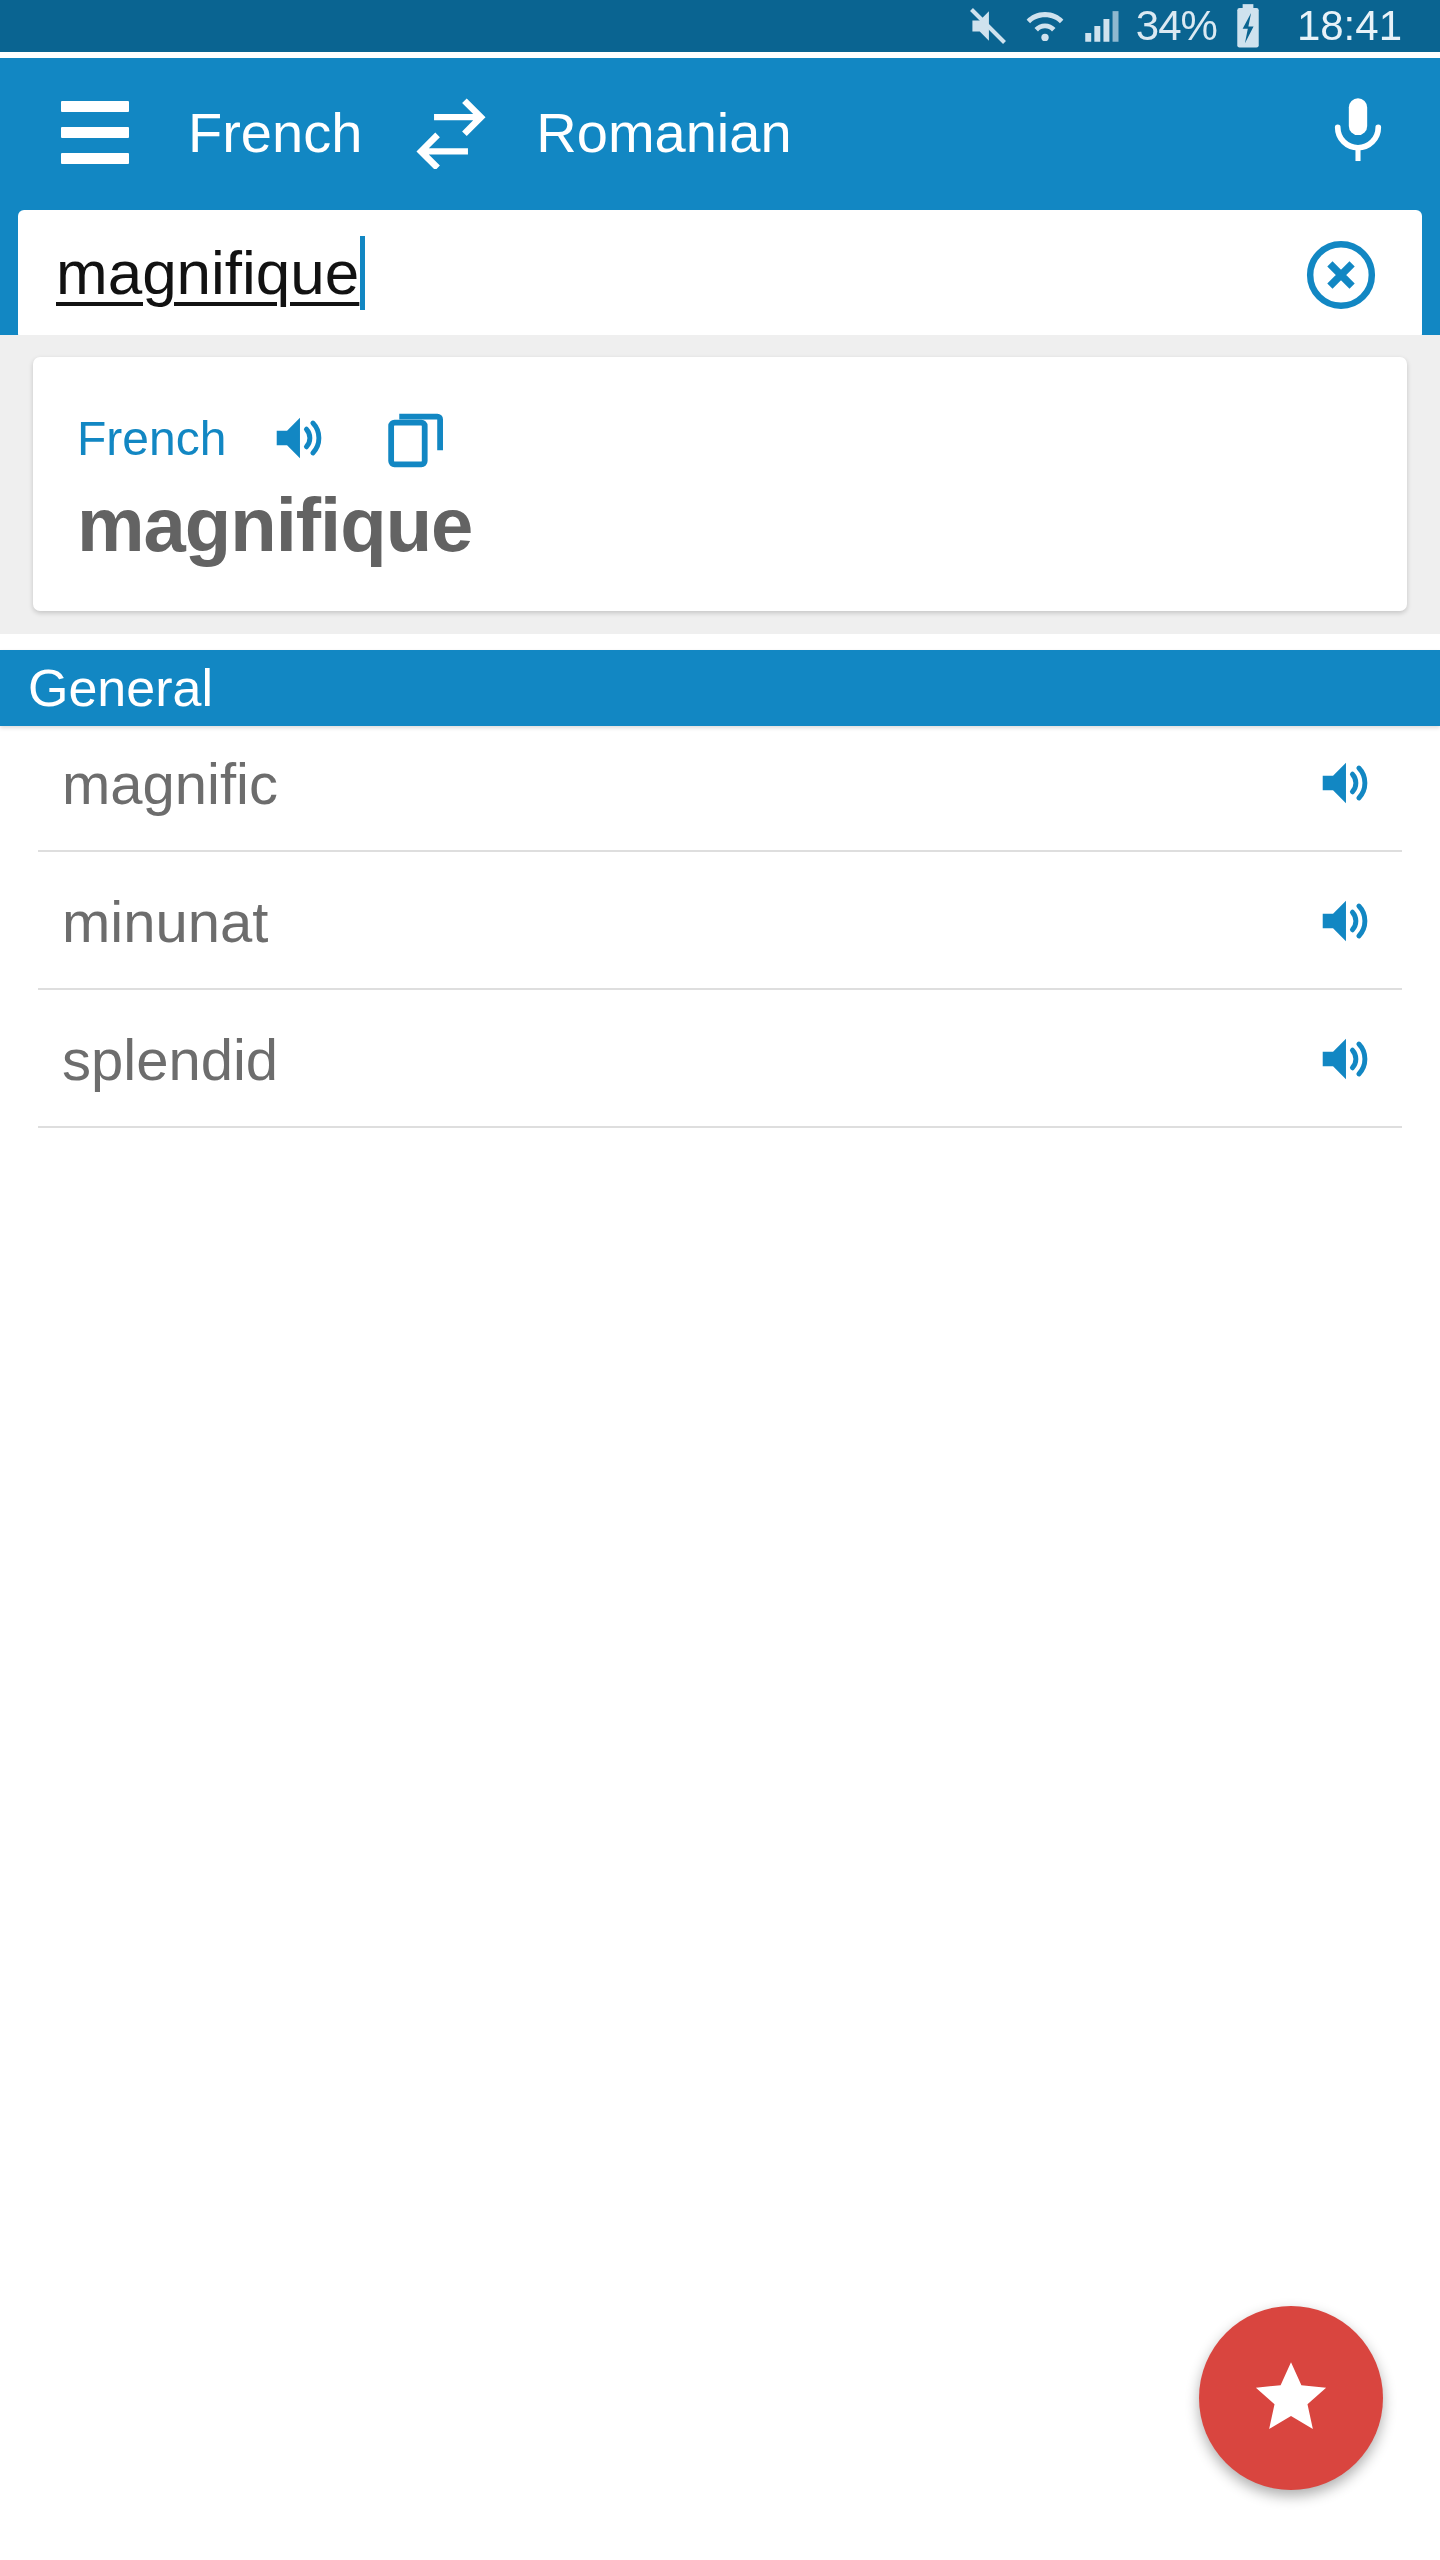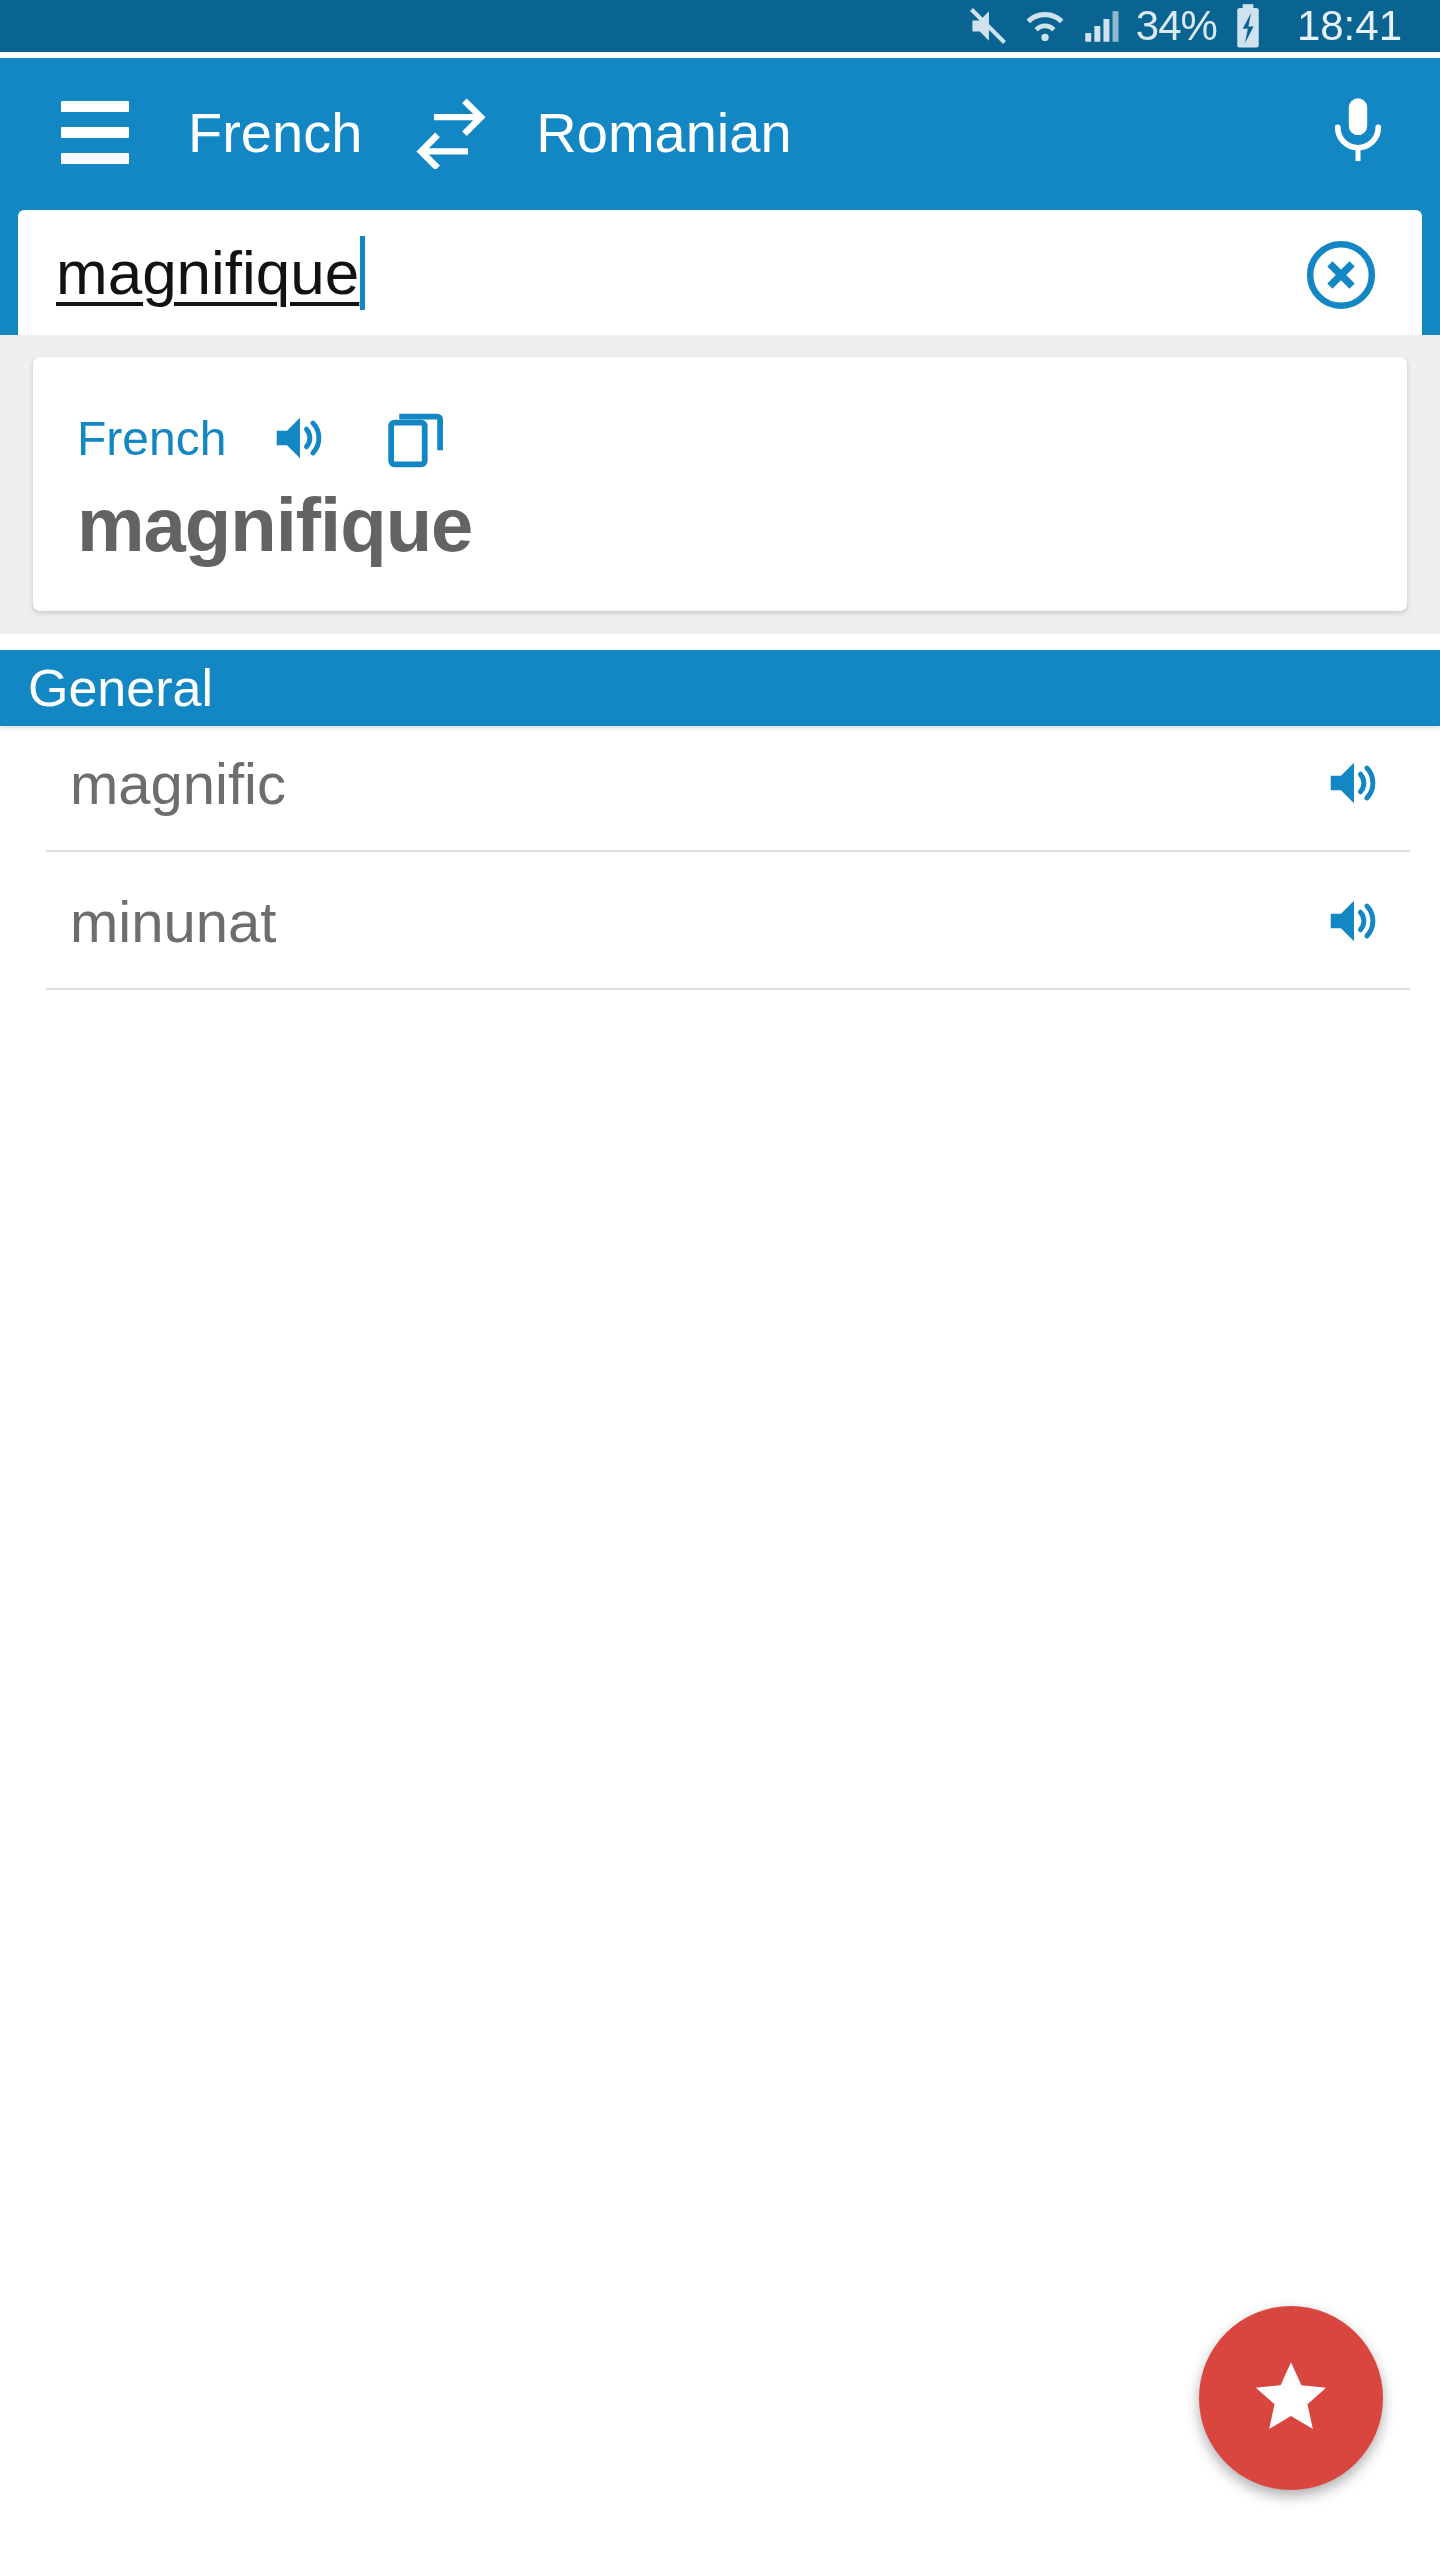--- a/index.html
+++ b/index.html
@@ -96,21 +96,21 @@
   .section {
     position:absolute; top:638px; left:0; width:1440px; height:76px;
     background:#1287c3;
     display:flex; align-items:center;
     box-shadow:0 2px 4px rgba(0,0,0,0.14);
     margin-top:12px;
   }
   .section-label { color:#ffffff; font-size:52px; margin-left:28px; }
 
   
-  .list { position:absolute; top:714px; left:8px; width:1208px; }
+  .list { position:absolute; top:714px; left:0; width:1208px; }
   .row {
     position:relative; height:138px; width:1440px;
     display:flex; align-items:center; cursor:pointer;
   }
   .row-label {
     font-size:58px; color:#6d6d6d; margin-left:62px; letter-spacing:0px;
   }
   .row-speaker {
     position:absolute; right:62px; top:50%; transform:translateY(-50%);
     cursor:pointer; display:flex;
@@ -254,20 +254,31 @@
         <svg width="62" height="62" viewBox="0 0 24 24">
           <path d="M2.6 9.2 H6.6 L11.6 4.2 V19.8 L6.6 14.8 H2.6 Z" fill="#1287c3"></path>
           <path d="M14.1 8.6 a5 5 0 0 1 0 6.8" stroke="#1287c3" stroke-width="1.9" fill="none" stroke-linecap="round"></path>
           <path d="M16.6 6.2 a8.4 8.4 0 0 1 0 11.6" stroke="#1287c3" stroke-width="1.9" fill="none" stroke-linecap="round"></path>
         </svg>
       </span>
       <span class="divider"></span>
     </div>
 
 
+    <div class="row">
+      <span class="row-label">splendid</span>
+      <span class="row-speaker">
+        <svg width="62" height="62" viewBox="0 0 24 24">
+          <path d="M2.6 9.2 H6.6 L11.6 4.2 V19.8 L6.6 14.8 H2.6 Z" fill="#1287c3"></path>
+          <path d="M14.1 8.6 a5 5 0 0 1 0 6.8" stroke="#1287c3" stroke-width="1.9" fill="none" stroke-linecap="round"></path>
+          <path d="M16.6 6.2 a8.4 8.4 0 0 1 0 11.6" stroke="#1287c3" stroke-width="1.9" fill="none" stroke-linecap="round"></path>
+        </svg>
+      </span>
+      <span class="divider"></span>
+    </div>
 
   </div>
 
   <div class="fab">
     <span>
       <svg width="86" height="86" viewBox="0 0 24 24">
         <path d="M12 2.6 L14.9 9.0 L21.8 9.7 L16.6 14.3 L18.1 21.2 L12 17.6 L5.9 21.2 L7.4 14.3 L2.2 9.7 L9.1 9.0 Z" fill="#ffffff"></path>
       </svg>
     </span>
   </div>

